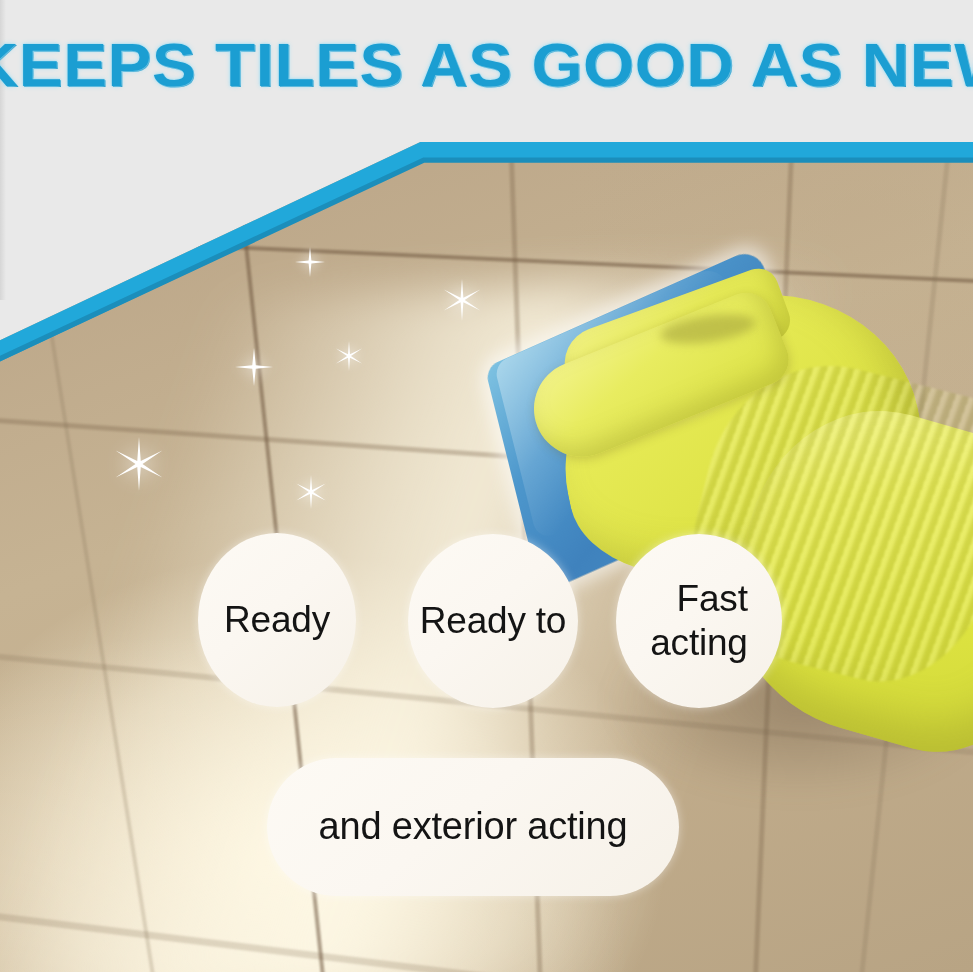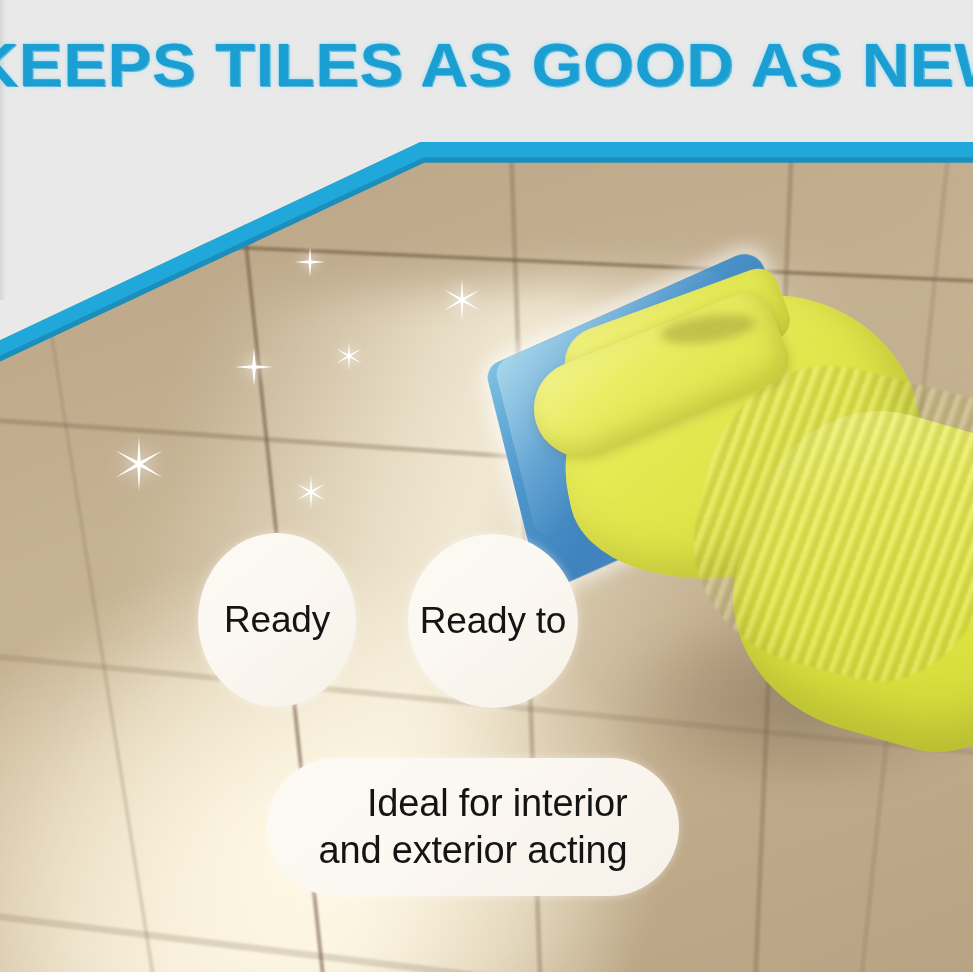--- a/index.html
+++ b/index.html
@@ -353,21 +353,26 @@
       <span>Ready</span>
     </div>
   </div>
 
   <div class="badge badge-circle" id="badge-easy">
     <div>
       <span>Ready to</span>
     </div>
   </div>
 
+  <div class="badge badge-circle" id="badge-fast">
+    <div>
+      <span>Fast</span>
+      <span>acting</span>
+    </div>
+  </div>
 
   <div class="badge badge-pill" id="badge-ideal">
     <div>
-      <span>Ideal for interior</span>
       <span>and exterior acting</span>
     </div>
   </div>
 
 </div>
 
 </body></html>

